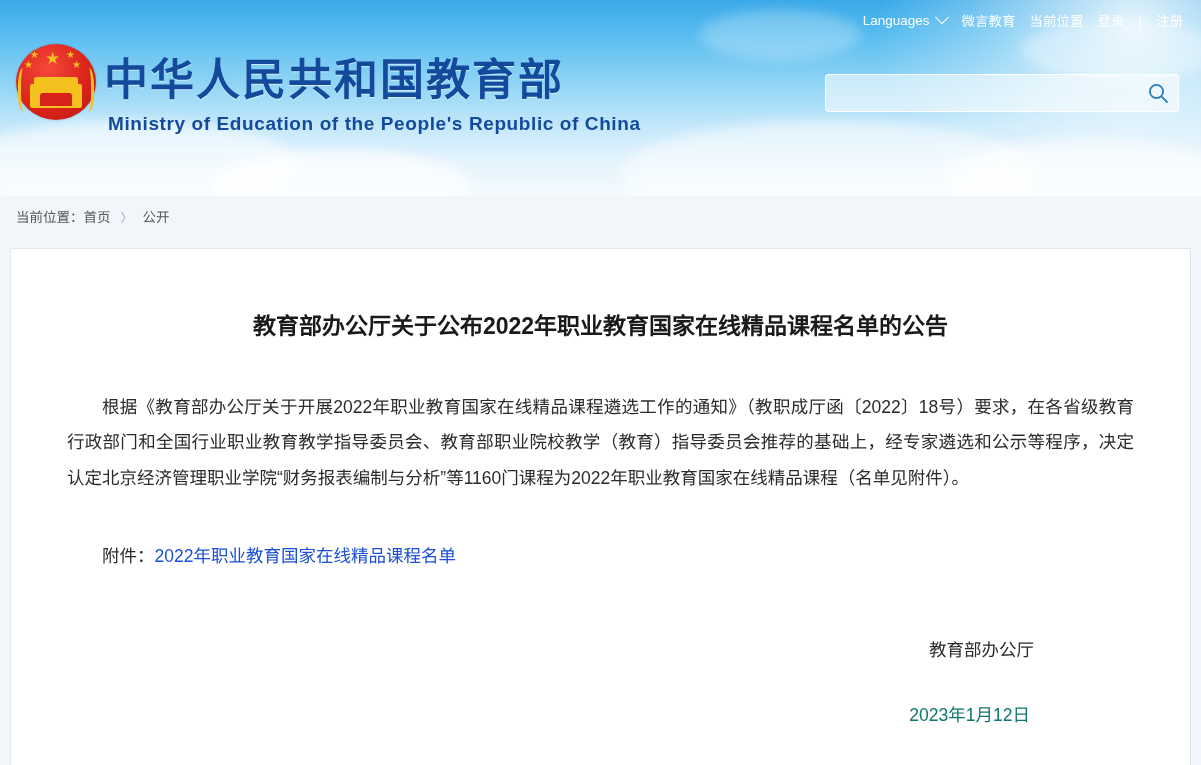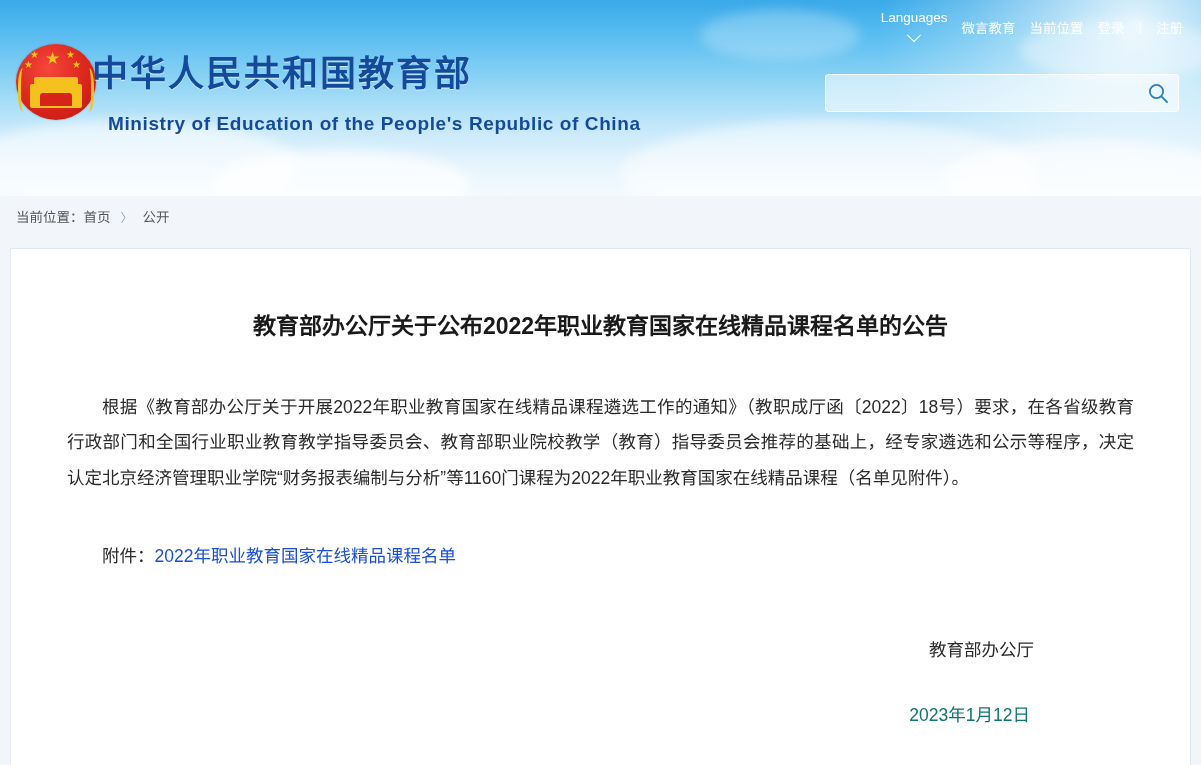--- a/index.html
+++ b/index.html
@@ -59,21 +59,20 @@
   .topnav a, .topnav span.item {
     color: #ffffff;
     text-decoration: none;
     cursor: pointer;
     white-space: nowrap;
   }
   .topnav .lang {
     display: flex;
     align-items: center;
     gap: 8px;
-    flex-direction: column;
   }
   .chev {
     display: inline-block;
     width: 9px;
     height: 9px;
     border-right: 1.6px solid #ffffff;
     border-bottom: 1.6px solid #ffffff;
     transform: rotate(45deg) translate(-2px,-2px);
   }
   .divider-v {
@@ -135,23 +134,23 @@
     top: 30px;
     width: 10px; height: 44px;
     border-left: 3px solid #f4c11f;
     border-radius: 40% 0 0 40%;
   }
   .emblem .ear.left { left: 6px; }
   .emblem .ear.right { right: 6px; transform: scaleX(-1); }
 
   .site-title-cn {
     position: absolute;
-    left: 92px;
+    left: 104px;
     top: 44px;
-    font-size: 36px;
+    font-size: 44px;
     font-weight: bold;
     letter-spacing: 2px;
     color: #134a9c;
     text-shadow: 0 1px 0 rgba(255,255,255,0.6);
     font-family: "Liberation Serif", "DejaVu Serif", serif;
     white-space: nowrap;
   }
   .site-title-en {
     position: absolute;
     left: 108px;

